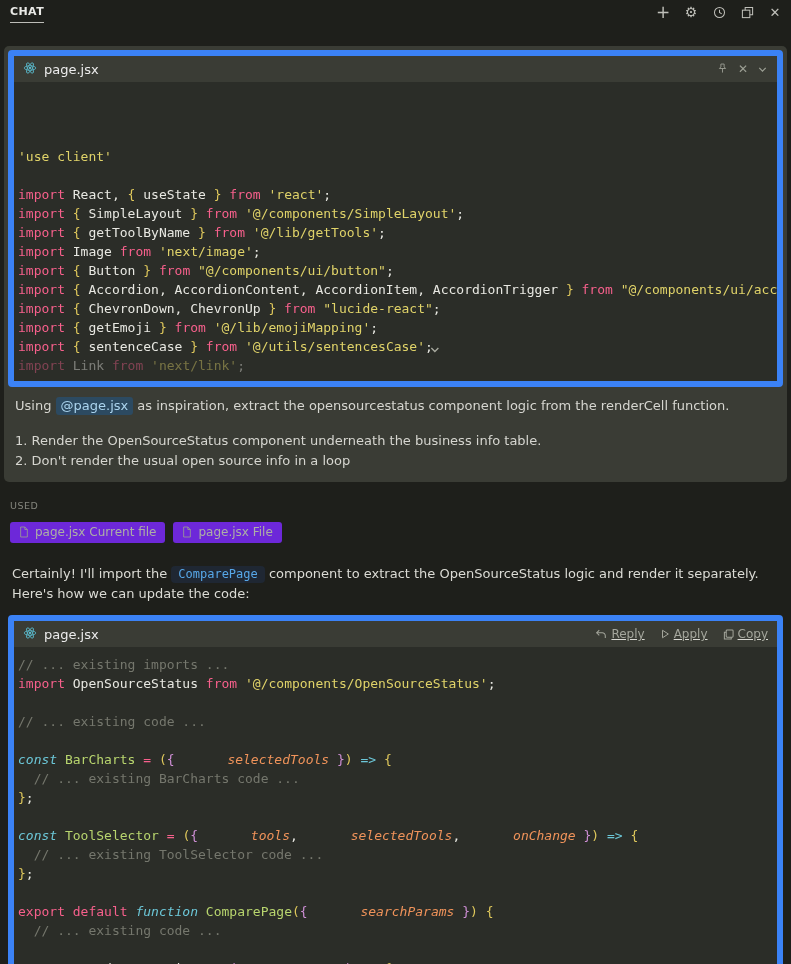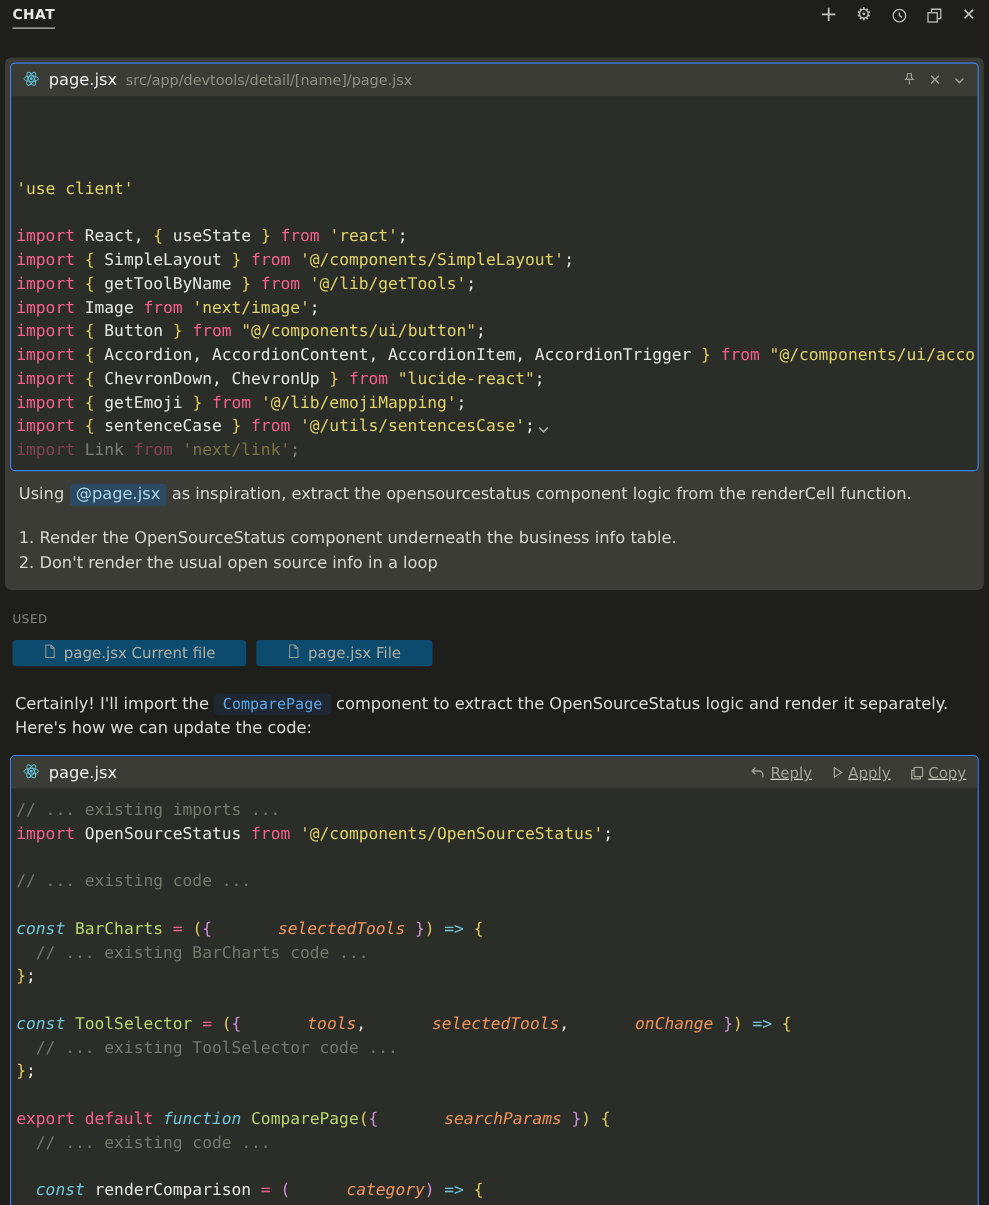--- a/index.html
+++ b/index.html
@@ -14,21 +14,21 @@
   .tb-icons{ margin-left:auto; display:flex; align-items:center; gap:12px; color:#bfbfb9; }
   .tb-icons span{ display:inline-flex; align-items:center; justify-content:center;
         width:16px; height:16px; cursor:default; }
   .glyph-plus{ font-size:17px; line-height:1; }
   .glyph-gear{ font-size:14px; line-height:1; }
   .glyph-close{ font-size:13px; line-height:1; }
 
   
   .user-card{ margin:22px 4px 0 4px; background:#3a3c35; border-radius:5px;
               padding:4px 4px 12px 4px; }
-  .codeblock{ border:1px solid #3b82f6; border-radius:4px; overflow:hidden; }
+  .codeblock{ border:6px solid #3b82f6; border-radius:4px; overflow:hidden; }
   .cb-header{ height:26px; display:flex; align-items:center; gap:7px; padding:0 9px;
               background:#3a3c35; }
   .fname{ font-size:13px; color:#ededе7; color:#ededе7; color:#ececе6; color:#ececec; }
   .fpath{ font-size:11.5px; color:#8e9086; }
   .cb-h-icons{ margin-left:auto; display:flex; align-items:center; gap:9px; color:#9da095; }
   .cb-h-icons .x{ font-size:12px; }
   .cb-code{ position:relative; background:#2b2d28; padding:8px 0 6px 4px;
             font-family:"DejaVu Sans Mono", monospace; font-size:13px; line-height:19px;
             white-space:pre; overflow:hidden; }
   .cl{ height:19px; }
@@ -44,22 +44,22 @@
 
   .msg-text{ padding:10px 7px 0 7px; font-size:13px; line-height:18px; color:#d6d6d0; }
   .msg-text .para2{ margin-top:17px; }
   .msg-text .para3{ margin-top:2px; }
   .filechip{ background:#2c4a61; color:#abd4ee; border-radius:3px; padding:1px 5px 2px; }
 
   
   .used{ margin:18px 0 0 10px; }
   .used-label{ font-size:9.5px; letter-spacing:.5px; color:#84857d; }
   .chips{ display:flex; gap:8px; margin-top:11px; }
-  .chip{ display:inline-flex; align-items:flex-start; gap:6px; background:#0c4a6e;
-         border-radius:3px; padding:3px 25px 4px; font-size:12px; color:#adafa5; }
+  .chip{ display:inline-flex; align-items:center; gap:6px; background:#6d28d9;
+         border-radius:3px; padding:3px 9px 4px; font-size:12px; color:#adafa5; }
 
   
   .assistant{ margin-top:21px; }
   .a-text{ margin:0 12px; font-size:13px; line-height:19px; color:#dbdbd5; }
   .codechip{ background:#1f2733; color:#57a7e8; border-radius:4px; padding:1px 7px 2px;
              font-family:"DejaVu Sans Mono", monospace; font-size:12px; }
   .codeblock2-wrap{ margin:12px 8px 0 8px; }
   .cb2-header{ background:#3a3c35; }
   .actions{ margin-left:auto; display:flex; align-items:center; gap:15px;text-decoration:underline; }
   .action{ display:inline-flex; align-items:center; gap:4px; font-size:12px; color:#a3a59b; }
@@ -98,21 +98,20 @@
           <svg viewBox="0 0 16 16" width="14" height="14">
             <g fill="none" stroke="#5bc0d4" stroke-width="0.9">
               <ellipse cx="8" cy="8" rx="6.6" ry="2.6"></ellipse>
               <ellipse cx="8" cy="8" rx="6.6" ry="2.6" transform="rotate(60 8 8)"></ellipse>
               <ellipse cx="8" cy="8" rx="6.6" ry="2.6" transform="rotate(120 8 8)"></ellipse>
             </g>
               <circle cx="8" cy="8" r="1.3" fill="#5bc0d4"></circle>
             </svg>
         </span>
         <span class="fname">page.jsx</span>
-        <span class="fpath">src/app/devtools/detail/[name]/page.jsx</span>
         <span class="cb-h-icons">
           <span>
             <svg viewBox="0 0 16 16" width="13" height="13" fill="none" stroke="#9da095" stroke-width="1.1">
               <path d="M6 2.5h4v3.5l1.8 2H4.2L6 6z"></path>
                 <path d="M8 8v5"></path>
               </svg>
           </span>
           <span class="x">✕</span>
           <span>
             <svg viewBox="0 0 12 12" width="11" height="11" fill="none" stroke="#9da095" stroke-width="1.3">

